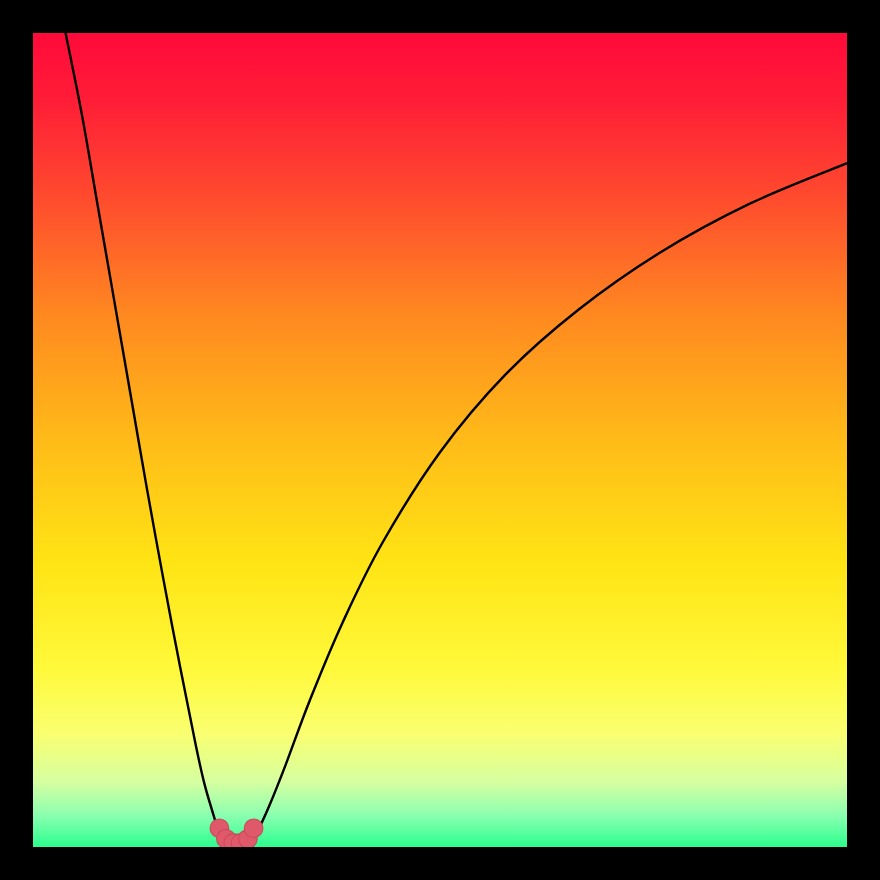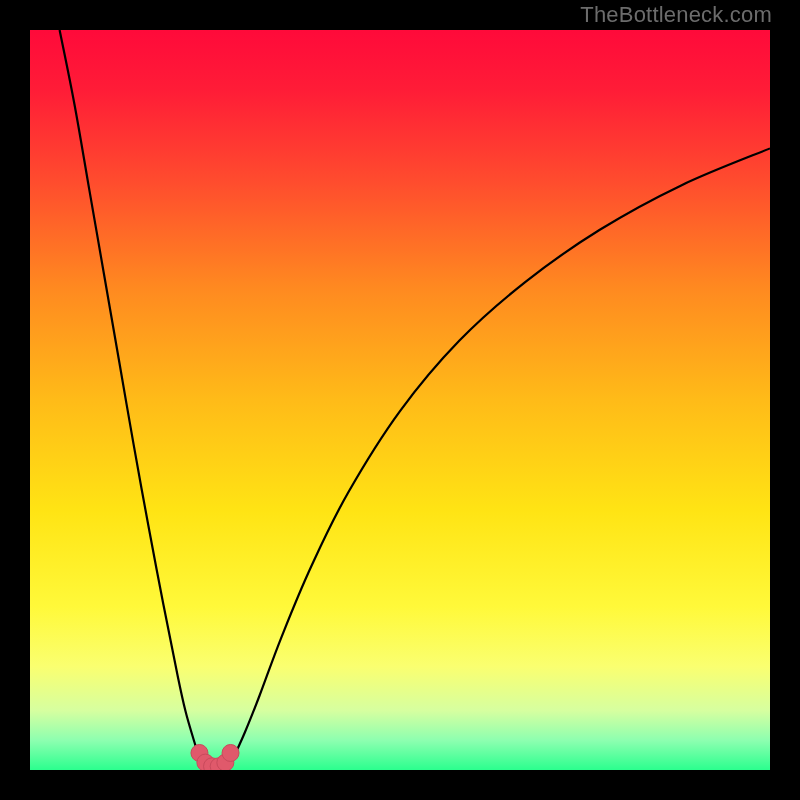--- a/index.html
+++ b/index.html
@@ -78,14 +78,13 @@
           <circle cx="175.38" cy="732.6" r="8.5" fill="#e0596b" stroke="#c84a5c" stroke-width="1"></circle>
           <circle cx="182.04000000000002" cy="736.3" r="8.5" fill="#e0596b" stroke="#c84a5c" stroke-width="1"></circle>
           <circle cx="188.70000000000002" cy="736.3" r="8.5" fill="#e0596b" stroke="#c84a5c" stroke-width="1"></circle>
           <circle cx="195.36" cy="732.6" r="8.5" fill="#e0596b" stroke="#c84a5c" stroke-width="1"></circle>
           <circle cx="200.54000000000002" cy="722.98" r="8.5" fill="#e0596b" stroke="#c84a5c" stroke-width="1"></circle>
         </g>
     </svg>
 
   </div>
 
-  <div class="watermark">TheBottleneck.com</div>
 </div>
 
 </body></html>

